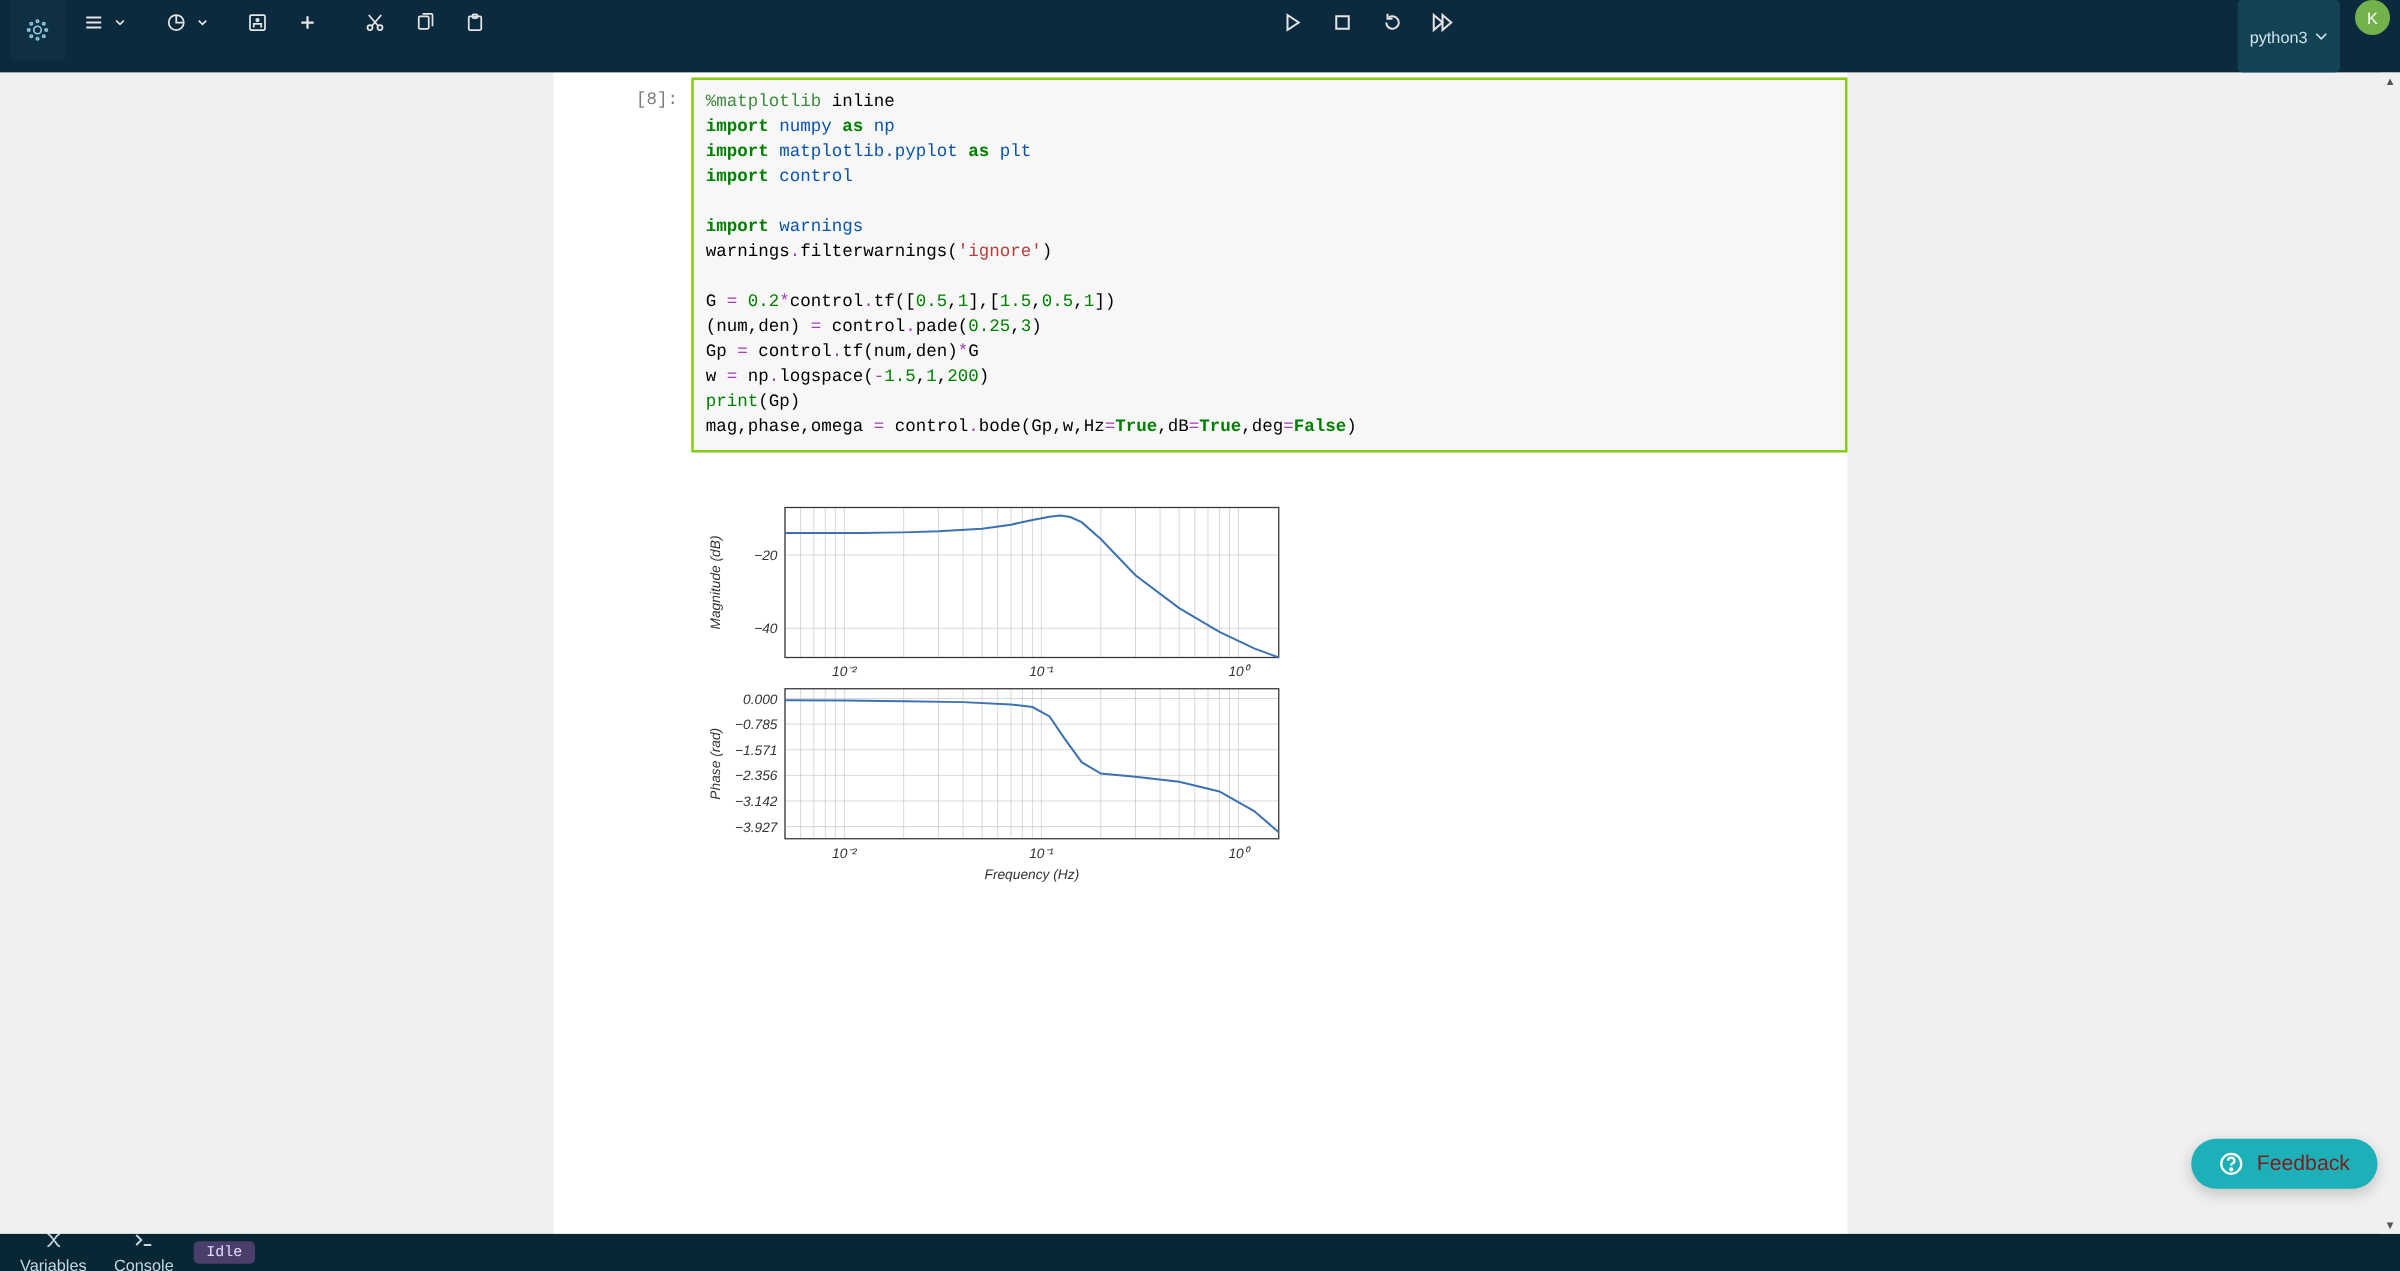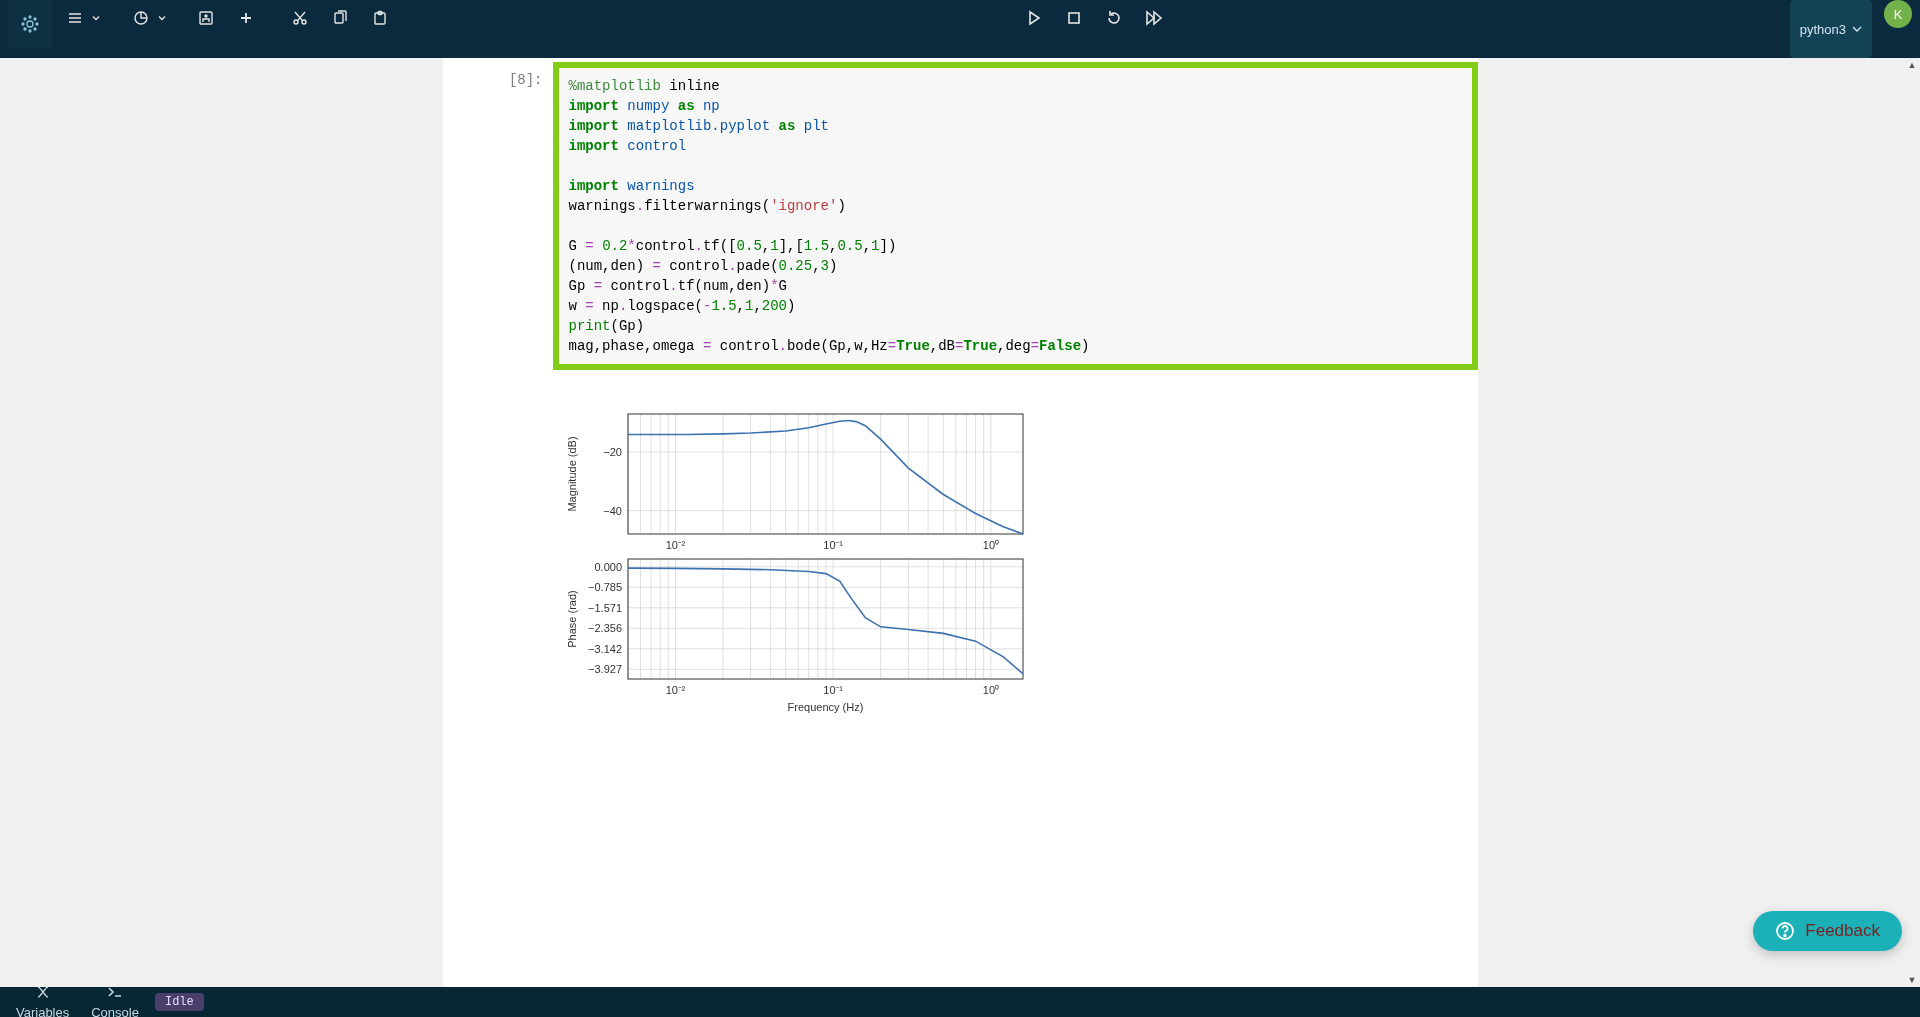--- a/index.html
+++ b/index.html
@@ -96,21 +96,21 @@
   text-align: right;
   padding-right: 10px;
   padding-top: 10px;
   color: #7d7d7d;
   font-family: "SFMono-Regular", Consolas, "Liberation Mono", Menlo, monospace;
   font-size: 14px;
 }
 .code-input {
   flex: 1;
   background: #f7f7f7;
-  border: 6px solid #84cc16;
+  border: 2px solid #84cc16;
   padding: 8px 10px;
   font-family: "SFMono-Regular", Consolas, "Liberation Mono", Menlo, monospace;
   font-size: 14px;
   line-height: 20px;
   white-space: pre;
   color: #000;
 }
 .tok-magic { color: #3f8a3f; }
 .tok-kw { color: #008000; font-weight: bold; }
 .tok-nn { color: #0a55a8; }
@@ -126,21 +126,21 @@
   margin-top: 14px;
 }
 .output .spacer { width: 110px; }
 .output-body {
   font-family: "SFMono-Regular", Consolas, "Liberation Mono", Menlo, monospace;
   font-size: 14px;
   line-height: 20px;
   color: #000;
   white-space: pre;
 }
-.bode { margin-top: 20px; }
+.bode { margin-top: 20px; font-style: italic; }
 .bode svg { display: block; }
 
 .scroll-arrow {
   position: absolute;
   right: 0;
   width: 16px;
   height: 14px;
   background: #f0f0f0;
   display: flex;
   align-items: center;

